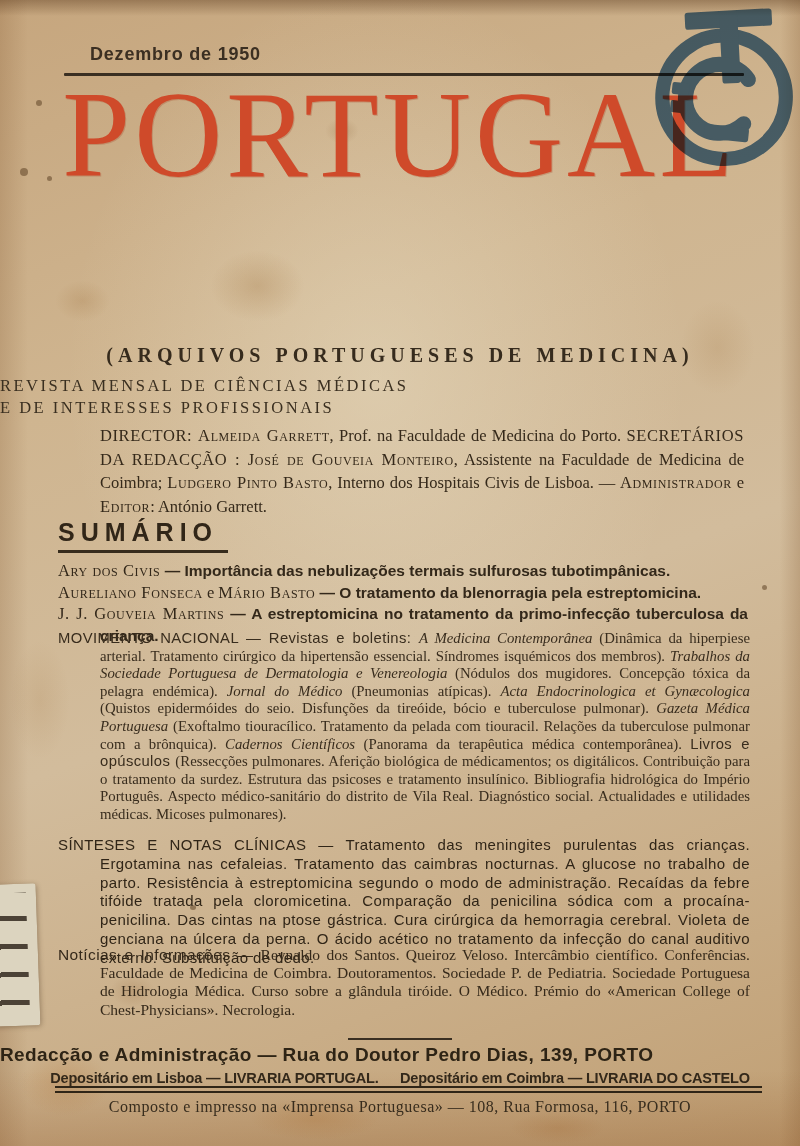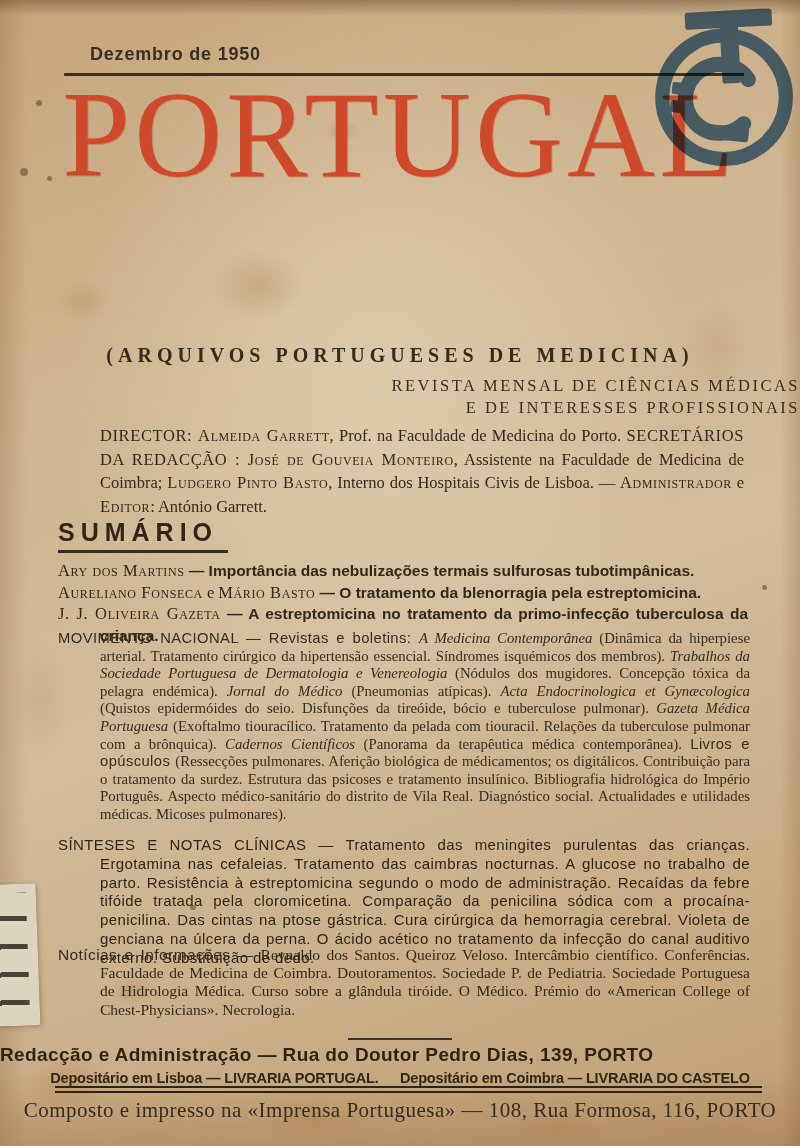--- a/index.html
+++ b/index.html
@@ -27,21 +27,21 @@
   
   .title{left:0;width:100%;text-align:center;color:#cf4a2a;
          font-family:"Liberation Serif","DejaVu Serif",serif;
          font-size:122px;line-height:1;font-weight:normal;letter-spacing:4px;
          text-shadow:1px 1px 0 rgba(160,50,25,.25);}
   #title1{top:74px;}
   #title2{top:204px;}
   
   #subtitle{top:344px;left:0;width:100%;text-align:center;
             font-weight:bold;font-size:20px;letter-spacing:5px;color:#362b1d;}
-  .tagline{left:0;width:100%;text-align:right;font-size:16.5px;letter-spacing:2.5px;color:#3a2f20;}
+  .tagline{left:0;width:100%;text-align:left;font-size:16.5px;letter-spacing:2.5px;color:#3a2f20;}
   #tagline1{top:376px;}
   #tagline2{top:398px;}
   
   #masthead{top:424px;left:100px;right:56px;font-size:16.5px;line-height:23.5px;
             text-align:justify;color:#35291a;}
   .seg.sc{font-variant:small-caps;letter-spacing:.6px;}
   .seg.caps{letter-spacing:.6px;}
   .seg.it{font-style:italic;}
   .seg.bld{font-family:"Liberation Sans","DejaVu Sans",sans-serif;font-weight:bold;font-size:.94em;}
   .seg.lead{font-family:"Liberation Sans","DejaVu Sans",sans-serif;font-weight:normal;letter-spacing:.4px;}
@@ -62,21 +62,21 @@
   #index-note{top:1014px;left:0;width:100%;text-align:center;font-size:16.5px;color:#33281a;}
   #short-rule{top:1038px;left:50%;width:104px;margin-left:-52px;height:2px;background:#3a2f22;}
   #footer-address{top:1044px;left:0;width:100%;text-align:left;
      font-family:"Liberation Sans","DejaVu Sans",sans-serif;font-weight:bold;
      font-size:19px;letter-spacing:.4px;color:#2e2415;}
   #footer-deps{top:1069px;left:0;width:100%;display:flex;justify-content:center;gap:22px;
      font-family:"Liberation Sans","DejaVu Sans",sans-serif;font-weight:bold;
      font-size:15px;letter-spacing:-.2px;color:#33281a;transform:scaleX(.97);}
   #double-rule{top:1086px;left:55px;right:38px;height:3px;
      border-top:2px solid #2f2517;border-bottom:2px solid #2f2517;}
-  #imprint{top:1098px;left:0;width:100%;text-align:center;font-size:21px;
+  #imprint{top:1098px;left:0;width:100%;text-align:center;font-size:16px;
      letter-spacing:.5px;color:#372c1d;}
   
   #stamp{top:2px;left:642px;width:162px;height:172px;transform:rotate(6deg);
          opacity:.88;mix-blend-mode:multiply;}
   
   #fragment{left:-8px;top:884px;width:46px;height:142px;background:#dcd4bf;
      transform:rotate(-2deg);border-radius:3px;box-shadow:1px 1px 5px rgba(60,40,20,.35);
      background-image:repeating-linear-gradient(to bottom, transparent 0 23px, #4c4236 23px 28px);
      background-size:30px calc(100% - 18px);background-repeat:no-repeat;background-position:6px 9px;}
   
@@ -123,23 +123,23 @@
   <div class="abs title" id="title1">PORTUGAL</div>
 
   <div class="abs" id="subtitle">(ARQUIVOS PORTUGUESES DE MEDICINA)</div>
   <div class="abs tagline" id="tagline1">REVISTA MENSAL DE CIÊNCIAS MÉDICAS</div>
   <div class="abs tagline" id="tagline2">E DE INTERESSES PROFISSIONAIS</div>
 
   <div class="abs" id="masthead"><span class="seg caps">DIRECTOR: </span><span class="seg sc">Almeida Garrett</span><span class="seg pl">, Prof. na Faculdade de Medicina do Porto. </span><span class="seg caps">SECRETÁRIOS DA REDACÇÃO : </span><span class="seg sc">José de Gouveia Monteiro</span><span class="seg pl">, Assistente na Faculdade de Medicina de Coimbra; </span><span class="seg sc">Ludgero Pinto Basto</span><span class="seg pl">, Interno dos Hospitais Civis de Lisboa. — </span><span class="seg sc">Administrador</span><span class="seg pl"> e </span><span class="seg sc">Editor</span><span class="seg pl">: António Garrett.</span></div>
 
   <div class="abs" id="sumario-heading">SUMÁRIO</div>
   <div class="abs" id="entries">
-    <div class="entry"><span class="seg sc">Ary dos Martins</span><span class="seg bld"> — Importância das nebulizações termais sulfurosas tubotimpânicas.</span></div>
+    <div class="entry"><span class="seg sc">Ary dos Civis</span><span class="seg bld"> — Importância das nebulizações termais sulfurosas tubotimpânicas.</span></div>
     <div class="entry"><span class="seg sc">Aureliano Fonseca</span><span class="seg pl"> e </span><span class="seg sc">Mário Basto</span><span class="seg bld"> — O tratamento da blenorragia pela estreptomicina.</span></div>
-    <div class="entry"><span class="seg sc">J. J. Oliveira Gazeta</span><span class="seg bld"> — A estreptomicina no tratamento da primo-infecção tuberculosa da criança.</span></div>
+    <div class="entry"><span class="seg sc">J. J. Gouveia Martins</span><span class="seg bld"> — A estreptomicina no tratamento da primo-infecção tuberculosa da criança.</span></div>
   </div>
 
   <div class="abs para" id="movimento"><span class="seg lead">MOVIMENTO NACIONAL — Revistas e boletins: </span><span class="seg it">A Medicina Contemporânea </span><span class="seg pl">(Dinâmica da hiperpiese arterial. Tratamento cirúrgico da hipertensão essencial. Síndromes isquémicos dos membros). </span><span class="seg it">Trabalhos da Sociedade Portuguesa de Dermatologia e Venereologia </span><span class="seg pl">(Nódulos dos mugidores. Concepção tóxica da pelagra endémica). </span><span class="seg it">Jornal do Médico </span><span class="seg pl">(Pneumonias atípicas). </span><span class="seg it">Acta Endocrinologica et Gynæcologica </span><span class="seg pl">(Quistos epidermóides do seio. Disfunções da tireóide, bócio e tuberculose pulmonar). </span><span class="seg it">Gazeta Médica Portuguesa </span><span class="seg pl">(Exoftalmo tiouracílico. Tratamento da pelada com tiouracil. Relações da tuberculose pulmonar com a brônquica). </span><span class="seg it">Cadernos Científicos </span><span class="seg pl">(Panorama da terapêutica médica contemporânea). </span><span class="seg lead">Livros e opúsculos </span><span class="seg pl">(Ressecções pulmonares. Aferição biológica de médicamentos; os digitálicos. Contribuição para o tratamento da surdez. Estrutura das psicoses e tratamento insulínico. Bibliografia hidrológica do Império Português. Aspecto médico-sanitário do distrito de Vila Real. Diagnóstico social. Actualidades e utilidades médicas. Micoses pulmonares).</span></div>
   <div class="abs para" id="sinteses"><span class="seg lead">SÍNTESES E NOTAS CLÍNICAS — </span><span class="seg lead">Tratamento das meningites purulentas das crianças. Ergotamina nas cefaleias. Tratamento das caimbras nocturnas. A glucose no trabalho de parto. Resistência à estreptomicina segundo o modo de administração. Recaídas da febre tifóide tratada pela cloromicetina. Comparação da penicilina sódica com a procaína-penicilina. Das cintas na ptose gástrica. Cura cirúrgica da hemorragia cerebral. Violeta de genciana na úlcera da perna. O ácido acético no tratamento da infecção do canal auditivo externo. Substituição de dedo.</span></div>
   <div class="abs para" id="noticias"><span class="seg lead">Notícias e Informações — </span><span class="seg pl">Reynaldo dos Santos. Queiroz Veloso. Intercâmbio científico. Conferências. Faculdade de Medicina de Coimbra. Doutoramentos. Sociedade P. de Pediatria. Sociedade Portuguesa de Hidrologia Médica. Curso sobre a glândula tiróide. O Médico. Prémio do «American College of Chest-Physicians». Necrologia.</span></div>
 
   <div class="abs" id="short-rule"></div>
   <div class="abs" id="footer-address">Redacção e Administração — Rua do Doutor Pedro Dias, 139, PORTO</div>
   <div class="abs" id="footer-deps">
     <span>Depositário em Lisboa — LIVRARIA PORTUGAL.</span>

